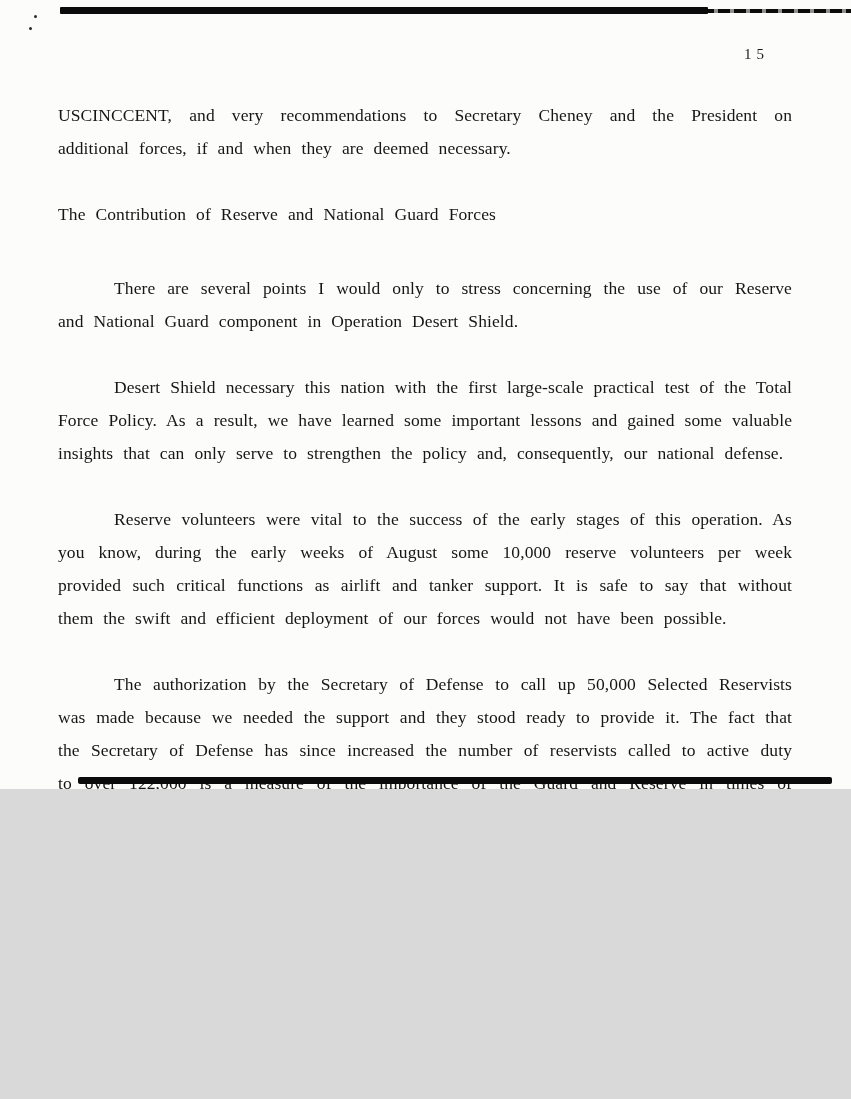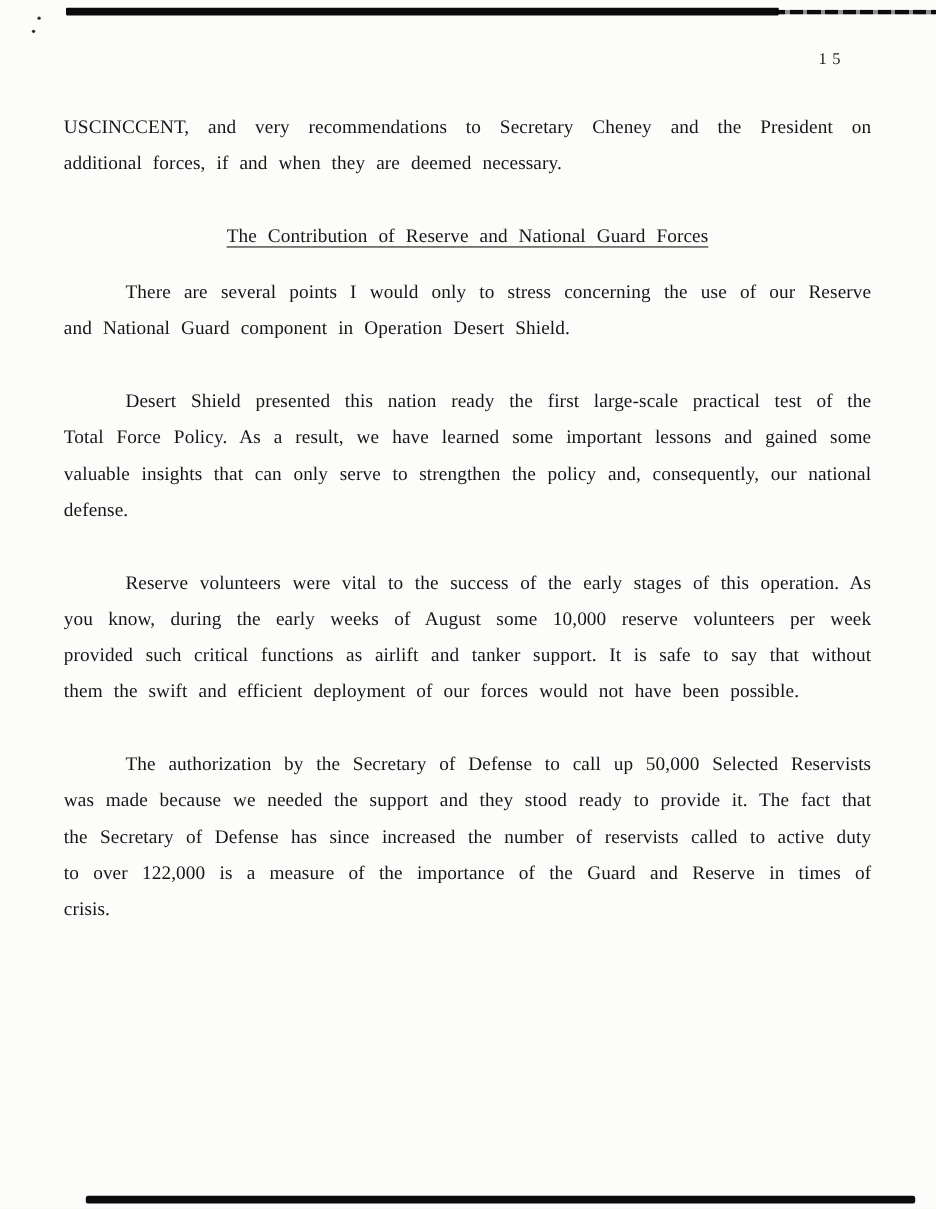--- a/index.html
+++ b/index.html
@@ -1,20 +1,20 @@
 <!DOCTYPE html>
 <html><head>
 <meta charset="utf-8">
 <style>
   * { margin: 0; padding: 0; box-sizing: border-box; }
   html, body { background: #d9d9d9; }
   .page {
     position: relative;
     width: 851px;
-    height: 1099px;
+    height: 789px;
     margin: 0 auto;
     background: #fcfcfa;
     overflow: hidden;
     font-family: "Liberation Serif", "DejaVu Serif", serif;
     color: #161616;
   }
   
   .scan-bar-top-main {
     position: absolute; left: 60px; top: 7px;
     width: 648px; height: 7px;
@@ -46,24 +46,23 @@
     line-height: 33px;
     text-align: justify;
     word-spacing: 5.5px;
     letter-spacing: 0.1px;
   }
   .para { margin: 0 0 33px 0; }
   .para.indent { text-indent: 56px; }
   .heading {
     font-size: 17.5px;
     font-weight: normal;
-    text-align: center;
-    text-decoration: underline;
+    text-align: left;
     text-underline-offset: 4px;
-    margin: 14px 0 18px 0;
+    margin: 14px 0 41px 0;
     word-spacing: 5.5px;
   }
 </style>
 </head>
 <body>
 
 <div class="page">
 
   <div class="scan-bar-top-main"></div>
   <div class="scan-bar-top-thin"></div>
@@ -73,21 +72,21 @@
   <div class="page-number">15</div>
 
   <main class="content">
 
     <p class="para no-indent">USCINCCENT, and very recommendations to Secretary Cheney and the President on additional forces, if and when they are deemed necessary.</p>
 
     <h2 class="heading">The Contribution of Reserve and National Guard Forces</h2>
 
     <p class="para indent">There are several points I would only to stress concerning the use of our Reserve and National Guard component in Operation Desert Shield.</p>
 
-    <p class="para indent">Desert Shield presented this nation ready the first large-scale practical test of the Total Force Policy.  As a result, we have learned some important lessons and gained some valuable insights that can only serve to strengthen the policy and, consequently, our national defense.</p>
+    <p class="para indent">Desert Shield necessary this nation with the first large-scale practical test of the Total Force Policy.  As a result, we have learned some important lessons and gained some valuable insights that can only serve to strengthen the policy and, consequently, our national defense.</p>
 
     <p class="para indent">Reserve volunteers were vital to the success of the early stages of this operation.  As you know, during the early weeks of August some 10,000 reserve volunteers per week provided such critical functions as airlift and tanker support.  It is safe to say that without them the swift and efficient deployment of our forces would not have been possible.</p>
 
     <p class="para indent">The authorization by the Secretary of Defense to call up 50,000 Selected Reservists was made because we needed the support and they stood ready to provide it.  The fact that the Secretary of Defense has since increased the number of reservists called to active duty to over 122,000 is a measure of the importance of the Guard and Reserve in times of crisis.</p>
 
 
   </main>
 
   <div class="scan-bar-bottom"></div>
 

